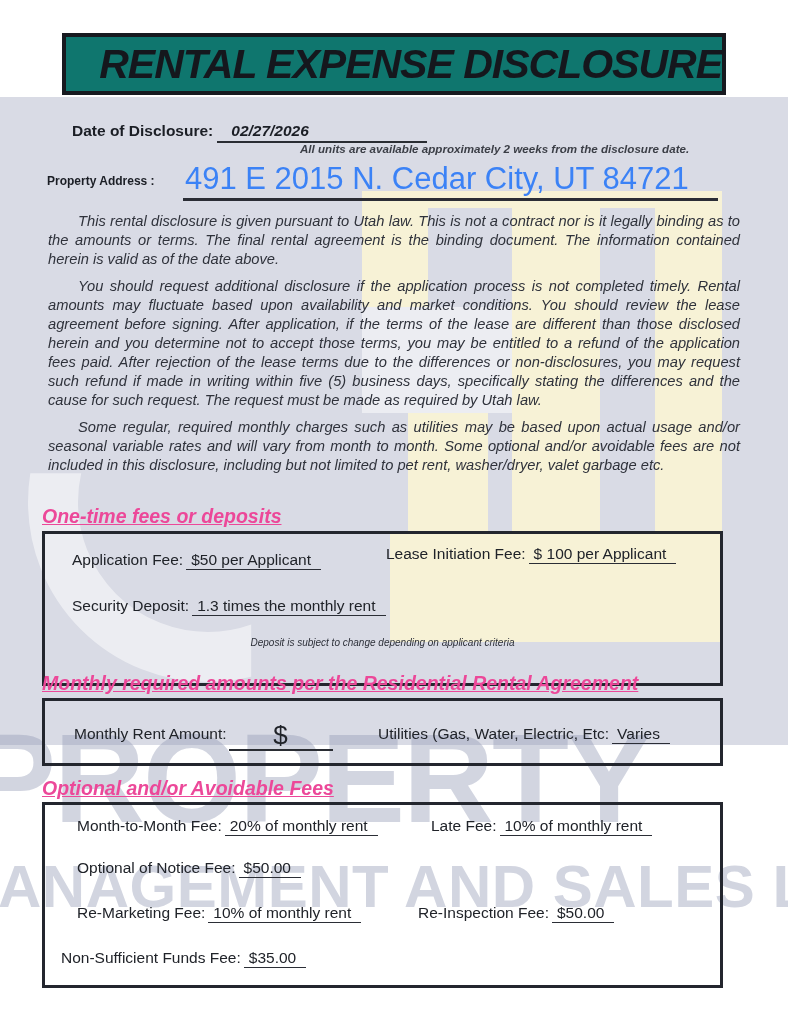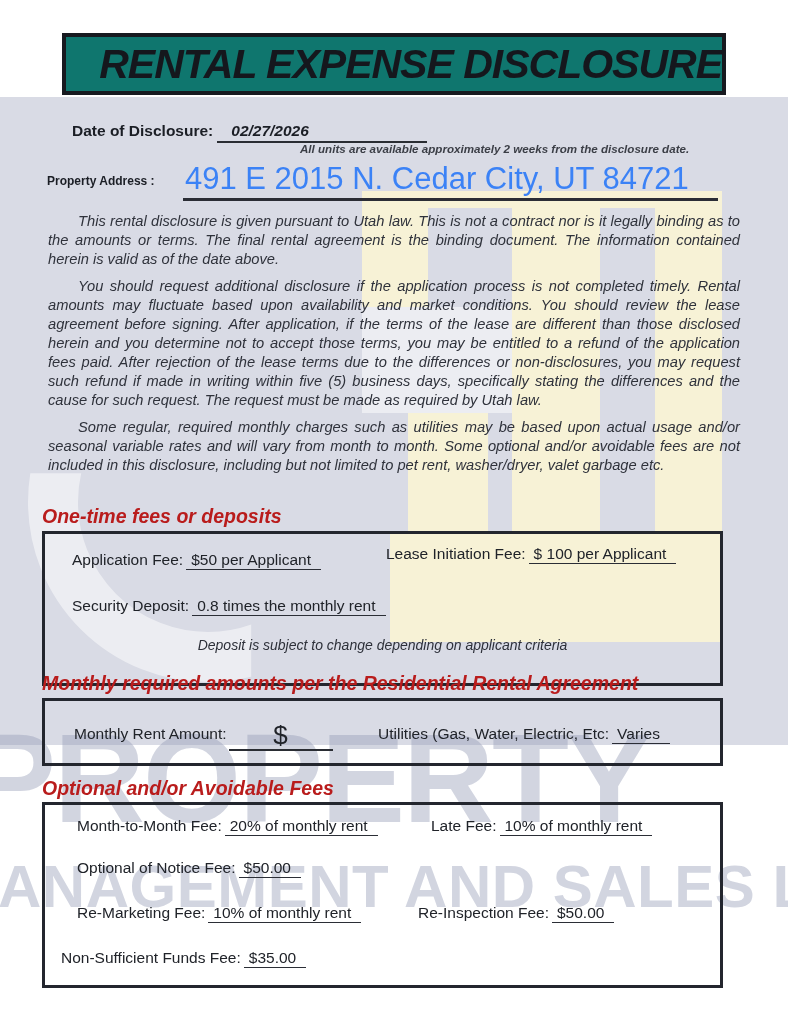--- a/index.html
+++ b/index.html
@@ -32,32 +32,32 @@
   .date-line{display:inline-block;width:196px;border-bottom:2px solid #2a2d33;padding:0 0 1px 14px;margin-left:4px;font-style:italic;}
   .avail-note{left:300px;top:142px;width:455px;text-align:left;font-style:italic;font-weight:600;
               font-size:11.6px;color:#3b3e46;}
   .addr-label{left:47px;top:174px;font-size:12px;font-weight:700;color:#1b1e25;white-space:nowrap;}
   .addr-line{left:183px;top:156px;width:535px;height:42px;border-bottom:3px solid #2b2d35;
              display:flex;align-items:flex-end;}
   .addr-line span{font-size:31px;font-weight:400;color:#3b82f6;white-space:nowrap;padding:0 0 1px 2px;}
   .body{left:40px;top:204px;width:708px;}
   .body p{margin:8px;text-align:justify;text-indent:30px;font-style:italic;font-size:14.7px;
           line-height:19px;color:#2f323b;}
-  .sec-h{font-style:italic;font-weight:800;font-size:19.5px;color:#b91c1c;white-space:nowrap;}
+  .sec-h{font-style:italic;font-weight:800;font-size:19.5px;color:#ec4899;white-space:nowrap;text-decoration:underline;}
   .h1{left:42px;top:505px;} .h2{left:42px;top:672px;} .h3{left:42px;top:777px;}
   .fee-box{border:3px solid #23262e;box-sizing:border-box;background:transparent;}
   .box1{left:42px;top:531px;width:681px;height:155px;}
   .box2{left:42px;top:698px;width:681px;height:68px;}
   .box3{left:42px;top:802px;width:681px;height:186px;padding-left:28px;}
   .field{position:absolute;font-size:15.5px;color:#202329;white-space:nowrap;}
   .uval{border-bottom:1.6px solid #2b2e36;padding:0 10px 1px 5px;margin-left:3px;}
   .slot{display:inline-block;width:104px;border-bottom:2px solid #2a2d33;text-align:center;
         font-size:26px;line-height:28px;vertical-align:-5px;margin-left:2px;}
   .box-note{position:absolute;left:0;top:103px;width:100%;text-align:center;font-style:italic;
-            font-size:14px;color:#2d3039;}
+            font-size:10px;color:#2d3039;}
   
   .f-app{left:27px;top:17px;} .f-lease{left:341px;top:11px;} .f-sec{left:27px;top:63px;}
   .f-rent{left:29px;top:20px;} .f-util{left:333px;top:24px;}
   .r1c1{left:32px;top:12px;} .r1c2{left:386px;top:12px;}
   .r2c1{left:32px;top:54px;} .r2c2{left:315px;top:54px;}
   .r3c1{left:32px;top:99px;} .r3c2{left:373px;top:99px;}
   .r4c1{left:16px;top:144px;}
 </style>
 </head>
 <body>
@@ -101,21 +101,21 @@
 
   <div class="z sec-h h1">One-time fees or deposits</div>
   <div class="z fee-box box1">
     <div class="field f-app">
       <span>Application Fee:</span><span class="uval">$50 per Applicant</span>
     </div>
     <div class="field f-lease">
       <span>Lease Initiation Fee:</span><span class="uval">$ 100 per Applicant</span>
     </div>
     <div class="field f-sec">
-      <span>Security Deposit:</span><span class="uval">0.8 times the monthly rent</span>
+      <span>Security Deposit:</span><span class="uval">1.3 times the monthly rent</span>
     </div>
     <div class="box-note">Deposit is subject to change depending on applicant criteria</div>
   </div>
 
   <div class="z sec-h h2">Monthly required amounts per the Residential Rental Agreement</div>
   <div class="z fee-box box2">
     <div class="field f-rent">
       <span>Monthly Rent Amount:</span><span class="slot">$</span>
     </div>
     <div class="field f-util">

